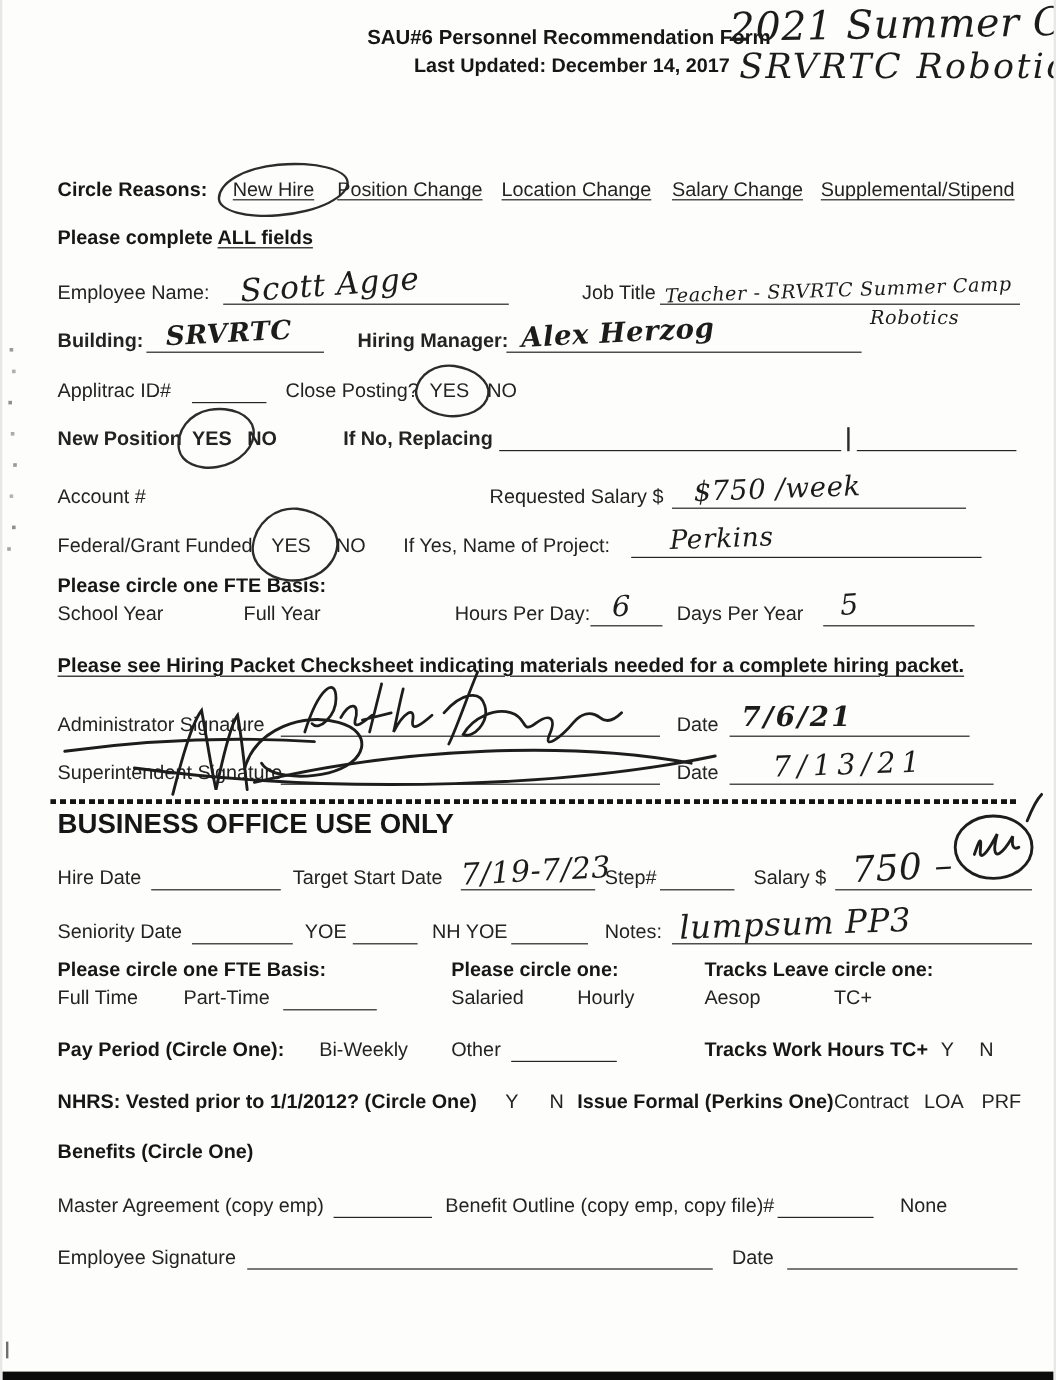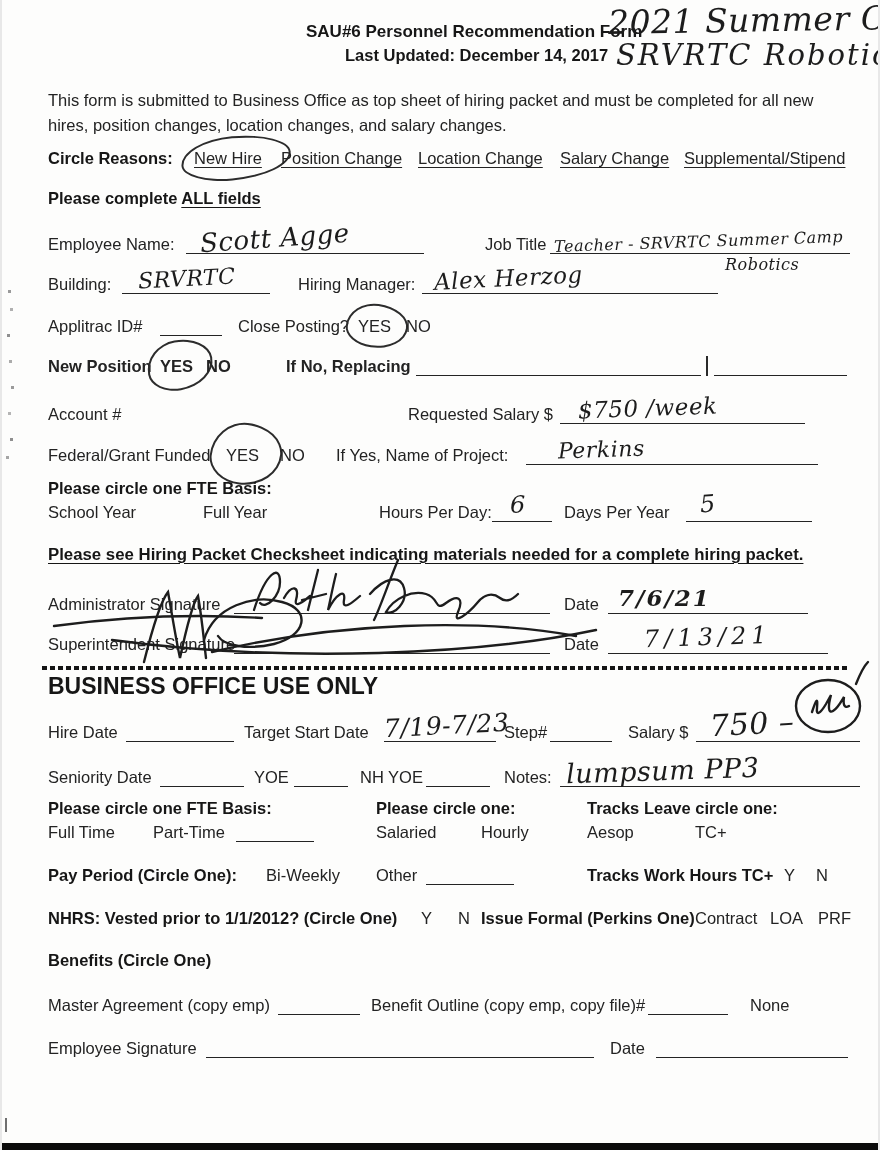--- a/index.html
+++ b/index.html
@@ -39,21 +39,20 @@
 </head>
 <body>
 
 <div class="page">
 
   <div class="abs b" style="left:304px;top:22px;font-size:17px;">SAU#6 Personnel Recommendation Form</div>
   <div class="abs b" style="left:343px;top:46px;font-size:16.5px;">Last Updated: December 14, 2017</div>
   <div class="hw" style="left:606px;top:0px;font-size:33px;transform:rotate(-1deg);">2021 Summer Camp</div>
   <div class="hw" style="left:614px;top:38px;font-size:29px;letter-spacing:2px;">SRVRTC Robotics</div>
 
-  <div class="abs" style="left:46px;top:88px;width:802px;white-space:normal;font-size:16.5px;line-height:1.5;">This form is submitted to Business Office as top sheet of hiring packet and must be completed for all new hires, position changes, location changes, and salary changes.</div>
 
   <div class="row" style="top:180px;">
     <span class="it b" style="left:0;"><span>Please complete </span><span class="ul">ALL fields</span></span>
   </div>
 
   <div class="row" style="top:140px;">
     <span class="it b" style="left:0;">Circle Reasons:</span>
     <span class="it ul" style="left:146px;">New Hire</span>
     <div class="circ" style="left:133px;bottom:-6px;width:106px;height:40px;"></div>
     <span class="it ul" style="left:233px;">Position Change</span>
@@ -67,21 +66,21 @@
     <div class="bl" style="left:138px;width:238px;">
       <span class="hw" style="left:14px;bottom:0;font-size:26px;transform:rotate(-4deg);">Scott Agge</span>
     </div>
     <span class="it" style="left:437px;">Job Title</span>
     <div class="bl" style="left:502px;width:300px;">
       <span class="hw" style="left:4px;bottom:2px;font-size:16px;transform:rotate(-2deg);">Teacher - SRVRTC Summer Camp</span>
       <span class="hw" style="left:175px;top:24px;font-size:16px;">Robotics</span>
     </div>
   </div>
 
-  <div class="row" style="top:266px;">
+  <div class="row" style="top:266px;font-weight:bold;">
     <span class="it" style="left:0;">Building:</span>
     <div class="bl" style="left:74px;width:148px;">
       <span class="hw" style="left:16px;bottom:2px;font-size:22px;transform:rotate(-3deg);">SRVRTC</span>
     </div>
     <span class="it" style="left:250px;">Hiring Manager:</span>
     <div class="bl" style="left:374px;width:296px;">
       <span class="hw" style="left:12px;bottom:2px;font-size:23px;transform:rotate(-3deg);">Alex Herzog</span>
     </div>
   </div>
 

